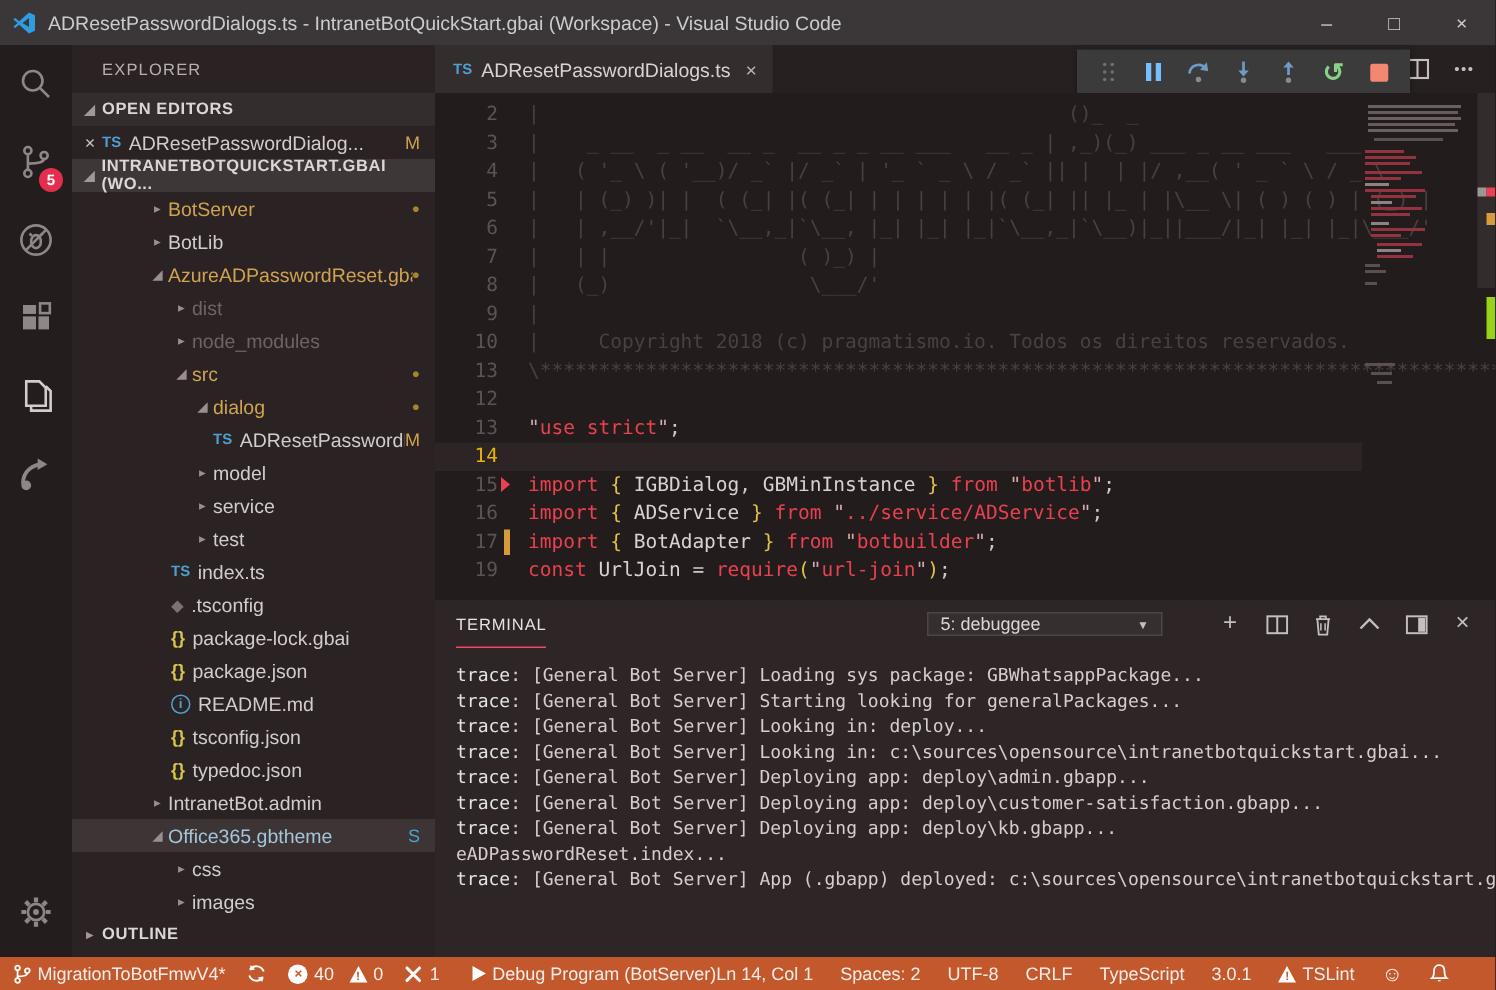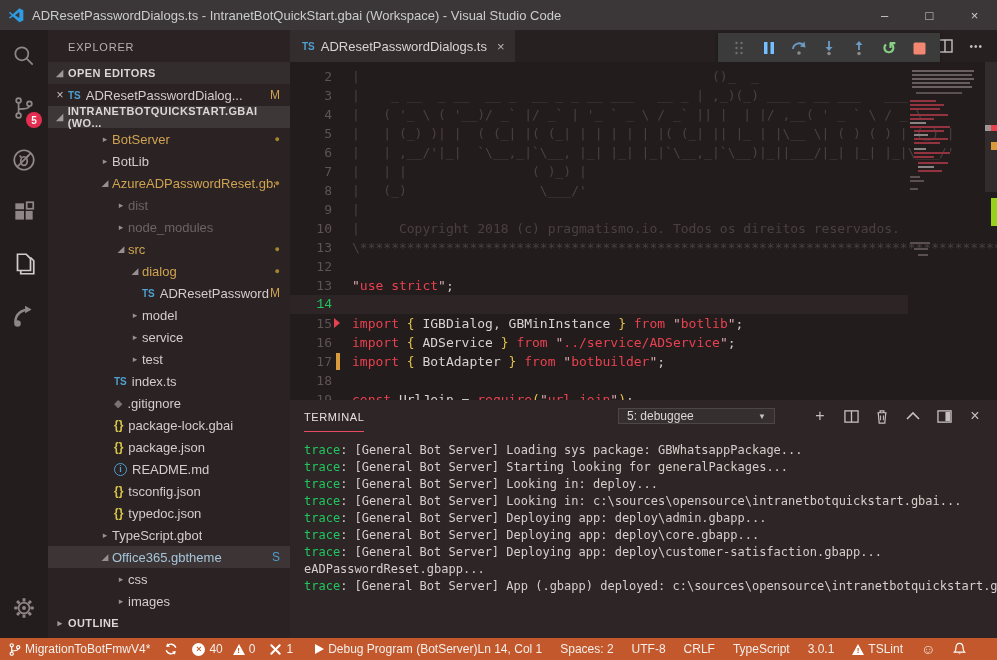--- a/index.html
+++ b/index.html
@@ -64,21 +64,21 @@
 
   
   #code { position:absolute; left:0; top:32px; width:707px; height:338px; background:#231c1d; overflow:hidden;
     font-family:"DejaVu Sans Mono", monospace; font-size:13px; }
   #lines { position:absolute; left:0; top:5px; width:618px; }
   .cl { height:19px; line-height:19px; display:flex; white-space:pre; }
   .cl .ln { width:42px; text-align:right; color:#5e5354; flex:none; }
   .cl .gm { width:8px; margin-left:4px; flex:none; position:relative; }
   .cl .ct { padding-left:8px; flex:none; }
   .cl.cur { background:#2c2425; }
-  .cl.cur .ln { color:#22c55e;font-family:Liberation Mono, monospace; }
+  .cl.cur .ln { color:#eab308; }
   .gm .modbar { position:absolute; left:0; top:1px; width:4px; height:17px; background:#d89b3c; }
   .gm .bparrow { position:absolute; left:-2px; top:4px; width:0; height:0;
     border-left:6px solid #e8414f; border-top:5px solid transparent; border-bottom:5px solid transparent; }
   .tk-c { color:#4a4041;text-align:center; } .tk-k { color:#e8414f; } .tk-y { color:#e3c24a; }
   .tk-i { color:#d8d2d2; } .tk-p { color:#cfc8c8; } .tk-s { color:#e8414f; } .tk-q { color:#d8aab0; }
   #minimap { position:absolute; left:618px; top:0; width:77px; height:338px; }
   #minimap .mseg { position:absolute; height:2px; }
   #ruler { position:absolute; left:695px; top:0; width:12px; height:338px; }
   #ruler .vp { position:absolute; left:0; top:0; width:12px; height:130px; background:rgba(255,255,255,0.07); }
   #ruler .mark { position:absolute; }
@@ -87,21 +87,21 @@
   #panel { position:absolute; left:0; top:370px; width:707px; height:238px; background:#2d2526; }
   #panel-head { height:32px; display:flex; align-items:center; padding:0 14px; }
   #term-tab { font-size:11px; letter-spacing:0.6px; color:#e8e2e2; height:32px; line-height:34px;
     border-bottom:1px solid #e64c62; margin-right:auto; }
   #term-select { width:157px; height:16px; background:#362f30; border:1px solid #4d4546; color:#ddd7d7;
     font-size:12px; display:flex; align-items:center; padding:0 8px; margin-right:22px; }
   #term-select .arr { margin-left:auto; font-size:8px; color:#c5bfbf; }
   .term-ico { width:16px; height:16px; margin-left:15px; display:flex; align-items:center; justify-content:center; color:#c5bfbf; }
   #term-body { padding:10px 0 0 14px; font-family:"DejaVu Sans Mono", monospace; font-size:12px; }
   .tl { height:17px; line-height:17px; white-space:pre; color:#d6cecb; }
-  .tl .pre { color:#22c55e;text-align:right; }
+  .tl .pre { color:#e5e5e5;text-align:right; }
 
   
   #statusbar { left:0; top:638px; width:997px; height:22px; background:#c2582c; color:#f4eeea;
     display:flex; align-items:center; font-size:12px; }
   .sb-item { display:flex; align-items:center; gap:4px; margin-left:14px; white-space:nowrap; }
   .sb-right { margin-left:auto; display:flex; align-items:center; }
   .sb-right .sb-item { margin-left:0; margin-right:18px; }
   .err-c { width:13px; height:13px; background:#fff; border-radius:50%; color:#c2582c; font-size:9px;
     font-weight:bold; display:inline-flex; align-items:center; justify-content:center; }
   .warn-t { position:relative; width:0; height:0; border-left:6px solid transparent; border-right:6px solid transparent;
@@ -255,21 +255,21 @@
         <div class="row " style="padding-left: 80px;">
           <span class="tw">▸</span>
           <span class="lbl">test</span>
         </div>
         <div class="row " style="padding-left: 66px;">
           <span class="fi ts">TS</span>
           <span class="lbl">index.ts</span>
         </div>
         <div class="row " style="padding-left: 66px;">
           <span class="fi git">◆</span>
-          <span class="lbl">.gitignore</span>
+          <span class="lbl">.tsconfig</span>
         </div>
         <div class="row " style="padding-left: 66px;">
           <span class="fi json">{}</span>
           <span class="lbl">package-lock.gbai</span>
         </div>
         <div class="row " style="padding-left: 66px;">
           <span class="fi json">{}</span>
           <span class="lbl">package.json</span>
         </div>
         <div class="row " style="padding-left: 66px;">
@@ -279,21 +279,21 @@
         <div class="row " style="padding-left: 66px;">
           <span class="fi json">{}</span>
           <span class="lbl">tsconfig.json</span>
         </div>
         <div class="row " style="padding-left: 66px;">
           <span class="fi json">{}</span>
           <span class="lbl">typedoc.json</span>
         </div>
         <div class="row " style="padding-left: 50px;">
           <span class="tw">▸</span>
-          <span class="lbl">TypeScript.gbot</span>
+          <span class="lbl">IntranetBot.admin</span>
         </div>
         <div class="row sel sel" style="padding-left: 50px;">
           <span class="tw">◢</span>
           <span class="lbl">Office365.gbtheme</span>
           <span class="badge blue">S</span>
         </div>
         <div class="row " style="padding-left: 66px;">
           <span class="tw">▸</span>
           <span class="lbl">css</span>
         </div>
@@ -384,21 +384,20 @@
           <div class="cl"><span class="ln">8</span><span class="gm"></span><span class="ct"><span class="tk-c">|   (_)                 \___/'</span></span></div>
           <div class="cl"><span class="ln">9</span><span class="gm"></span><span class="ct"><span class="tk-c">|</span></span></div>
           <div class="cl"><span class="ln">10</span><span class="gm"></span><span class="ct"><span class="tk-c">|     Copyright 2018 (c) pragmatismo.io. Todos os direitos reservados.</span></span></div>
           <div class="cl"><span class="ln">13</span><span class="gm"></span><span class="ct"><span class="tk-c">\*******************************************************************************************</span></span></div>
           <div class="cl"><span class="ln">12</span><span class="gm"></span><span class="ct"></span></div>
           <div class="cl"><span class="ln">13</span><span class="gm"></span><span class="ct"><span class="tk-q">"</span><span class="tk-s">use strict</span><span class="tk-q">"</span><span class="tk-p">;</span></span></div>
           <div class="cl cur"><span class="ln">14</span><span class="gm"></span><span class="ct"></span></div>
           <div class="cl"><span class="ln">15</span><span class="gm"><span class="bparrow"></span></span><span class="ct"><span class="tk-k">import</span><span class="tk-p"> </span><span class="tk-y">{</span><span class="tk-i"> IGBDialog</span><span class="tk-p">,</span><span class="tk-i"> GBMinInstance </span><span class="tk-y">}</span><span class="tk-p"> </span><span class="tk-k">from</span><span class="tk-p"> </span><span class="tk-q">"</span><span class="tk-s">botlib</span><span class="tk-q">"</span><span class="tk-p">;</span></span></div>
           <div class="cl"><span class="ln">16</span><span class="gm"></span><span class="ct"><span class="tk-k">import</span><span class="tk-p"> </span><span class="tk-y">{</span><span class="tk-i"> ADService </span><span class="tk-y">}</span><span class="tk-p"> </span><span class="tk-k">from</span><span class="tk-p"> </span><span class="tk-q">"</span><span class="tk-s">../service/ADService</span><span class="tk-q">"</span><span class="tk-p">;</span></span></div>
           <div class="cl"><span class="ln">17</span><span class="gm"><span class="modbar"></span></span><span class="ct"><span class="tk-k">import</span><span class="tk-p"> </span><span class="tk-y">{</span><span class="tk-i"> BotAdapter </span><span class="tk-y">}</span><span class="tk-p"> </span><span class="tk-k">from</span><span class="tk-p"> </span><span class="tk-q">"</span><span class="tk-s">botbuilder</span><span class="tk-q">"</span><span class="tk-p">;</span></span></div>
-          <div class="cl"><span class="ln">18</span><span class="gm"></span><span class="ct"></span></div>
           <div class="cl"><span class="ln">19</span><span class="gm"></span><span class="ct"><span class="tk-k">const</span><span class="tk-i"> UrlJoin </span><span class="tk-p">= </span><span class="tk-k">require</span><span class="tk-y">(</span><span class="tk-q">"</span><span class="tk-s">url-join</span><span class="tk-q">"</span><span class="tk-y">)</span><span class="tk-p">;</span></span></div>
         </div>
       <div id="minimap">
           <div class="mseg" style="top: 8px; left: 4px; width: 62px; background: rgb(107, 96, 97);"></div>
           <div class="mseg" style="top: 12px; left: 4px; width: 60px; background: rgb(103, 92, 93);"></div>
           <div class="mseg" style="top: 16px; left: 4px; width: 62px; background: rgb(107, 96, 97);"></div>
           <div class="mseg" style="top: 20px; left: 4px; width: 58px; background: rgb(103, 92, 93);"></div>
           <div class="mseg" style="top: 24px; left: 4px; width: 60px; background: rgb(107, 96, 97);"></div>
           <div class="mseg" style="top: 30px; left: 8px; width: 46px; background: rgb(90, 80, 81);"></div>
           <div class="mseg" style="top: 38px; left: 2px; width: 26px; background: rgb(147, 51, 63);"></div>
@@ -467,23 +466,23 @@
             </svg>
         </span>
         <span class="term-ico" style="font-size:16px;">×</span>
       </div>
       <div id="term-body">
           <div class="tl"><span class="pre">trace</span><span>:</span><span> [General Bot Server] Loading sys package: GBWhatsappPackage...</span></div>
           <div class="tl"><span class="pre">trace</span><span>:</span><span> [General Bot Server] Starting looking for generalPackages...</span></div>
           <div class="tl"><span class="pre">trace</span><span>:</span><span> [General Bot Server] Looking in: deploy...</span></div>
           <div class="tl"><span class="pre">trace</span><span>:</span><span> [General Bot Server] Looking in: c:\sources\opensource\intranetbotquickstart.gbai...</span></div>
           <div class="tl"><span class="pre">trace</span><span>:</span><span> [General Bot Server] Deploying app: deploy\admin.gbapp...</span></div>
-          <div class="tl"><span class="pre">trace</span><span>:</span><span> [General Bot Server] Deploying app: deploy\core.gbapp...</span></div>
           <div class="tl"><span class="pre">trace</span><span>:</span><span> [General Bot Server] Deploying app: deploy\customer-satisfaction.gbapp...</span></div>
-          <div class="tl"><span>eADPasswordReset.gbapp...</span></div>
+          <div class="tl"><span class="pre">trace</span><span>:</span><span> [General Bot Server] Deploying app: deploy\kb.gbapp...</span></div>
+          <div class="tl"><span>eADPasswordReset.index...</span></div>
           <div class="tl"><span class="pre">trace</span><span>:</span><span> [General Bot Server] App (.gbapp) deployed: c:\sources\opensource\intranetbotquickstart.g</span></div>
         </div>
     </div>
   </div>
 
   <div id="statusbar" class="abs">
     <div class="sb-item" style="margin-left:8px;">
       <svg width="13" height="15" viewBox="0 0 14 16">
           <g stroke="#fff" stroke-width="1.3" fill="none">
             <circle cx="4" cy="3.5" r="1.7"></circle>

